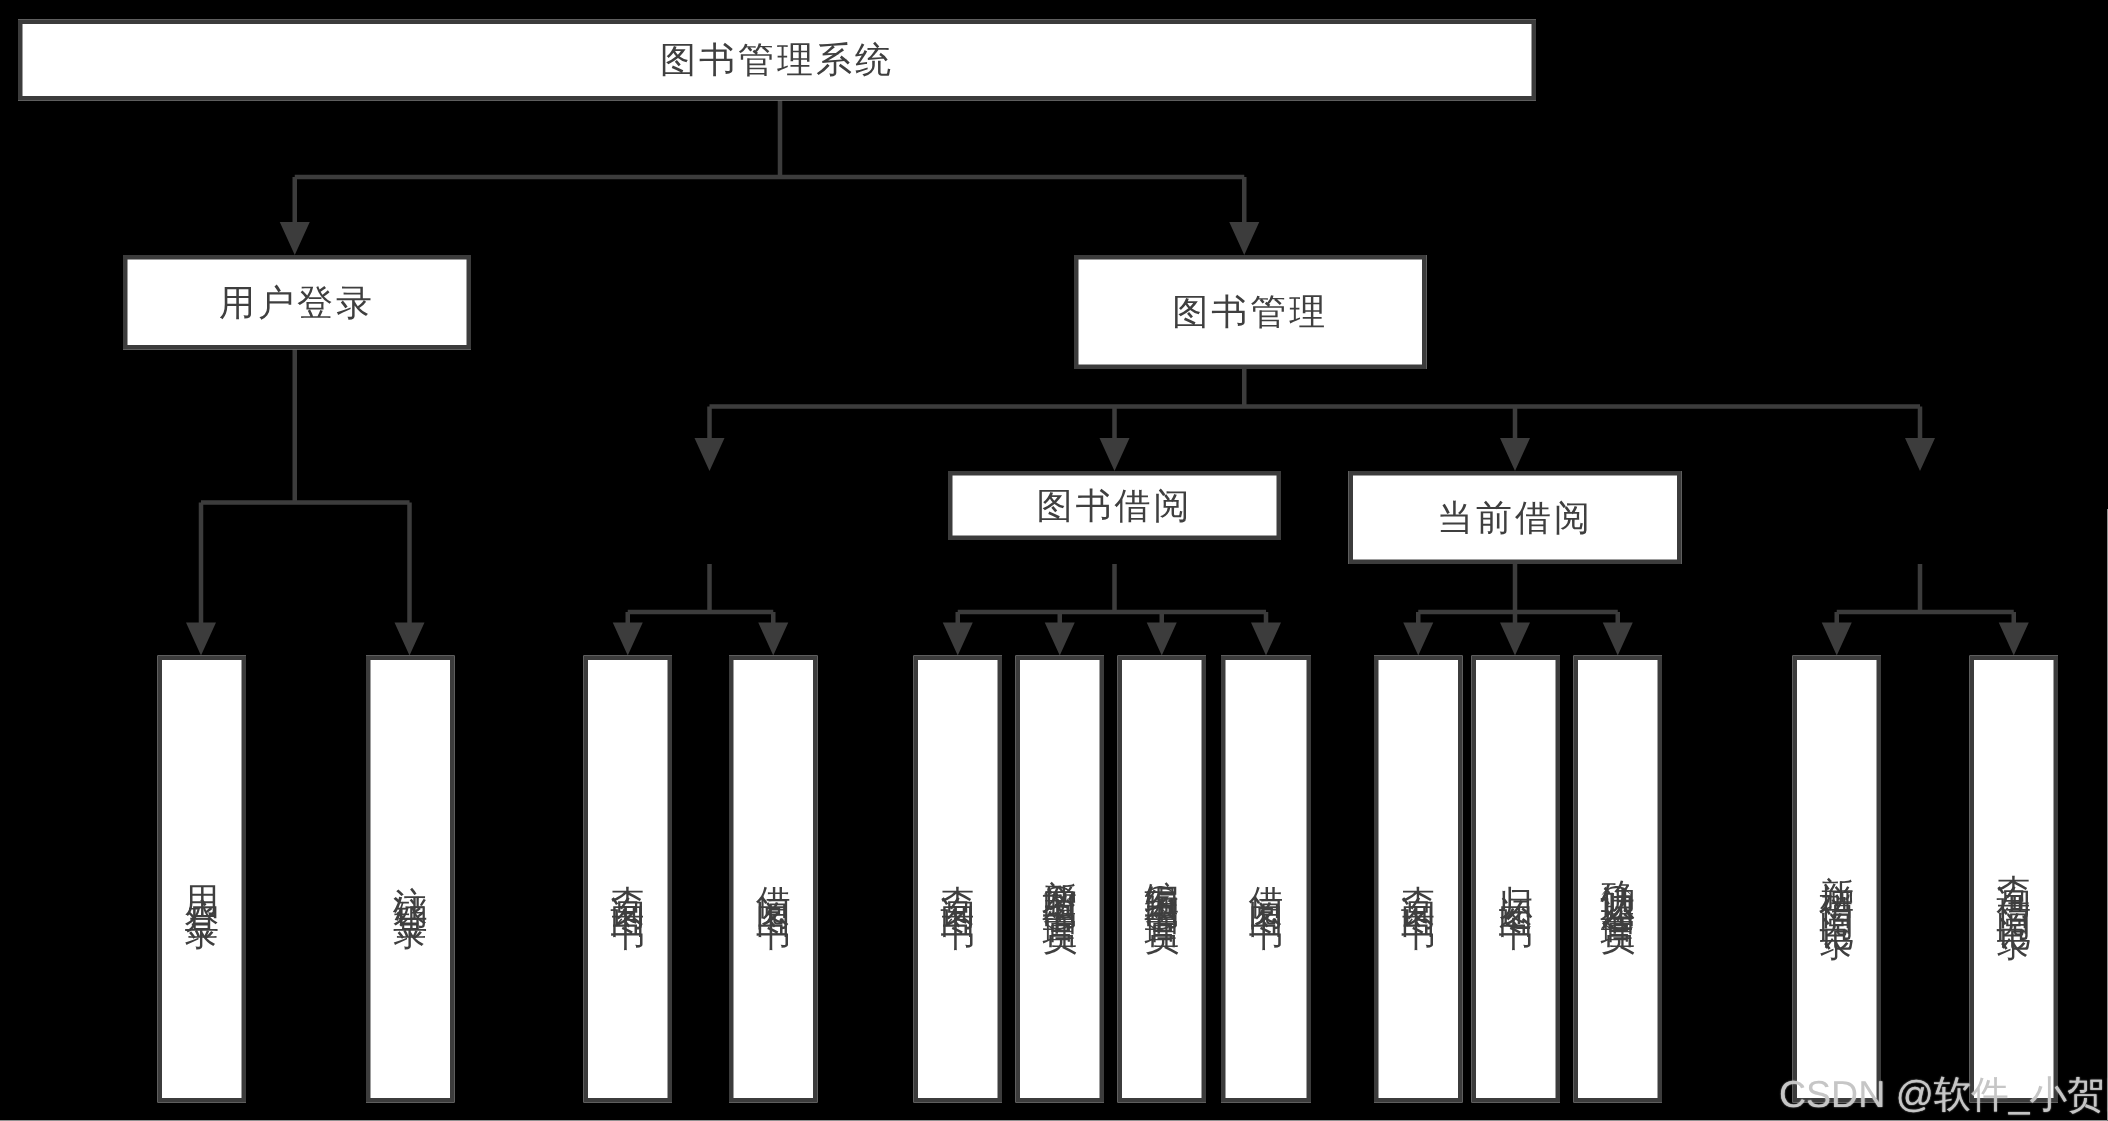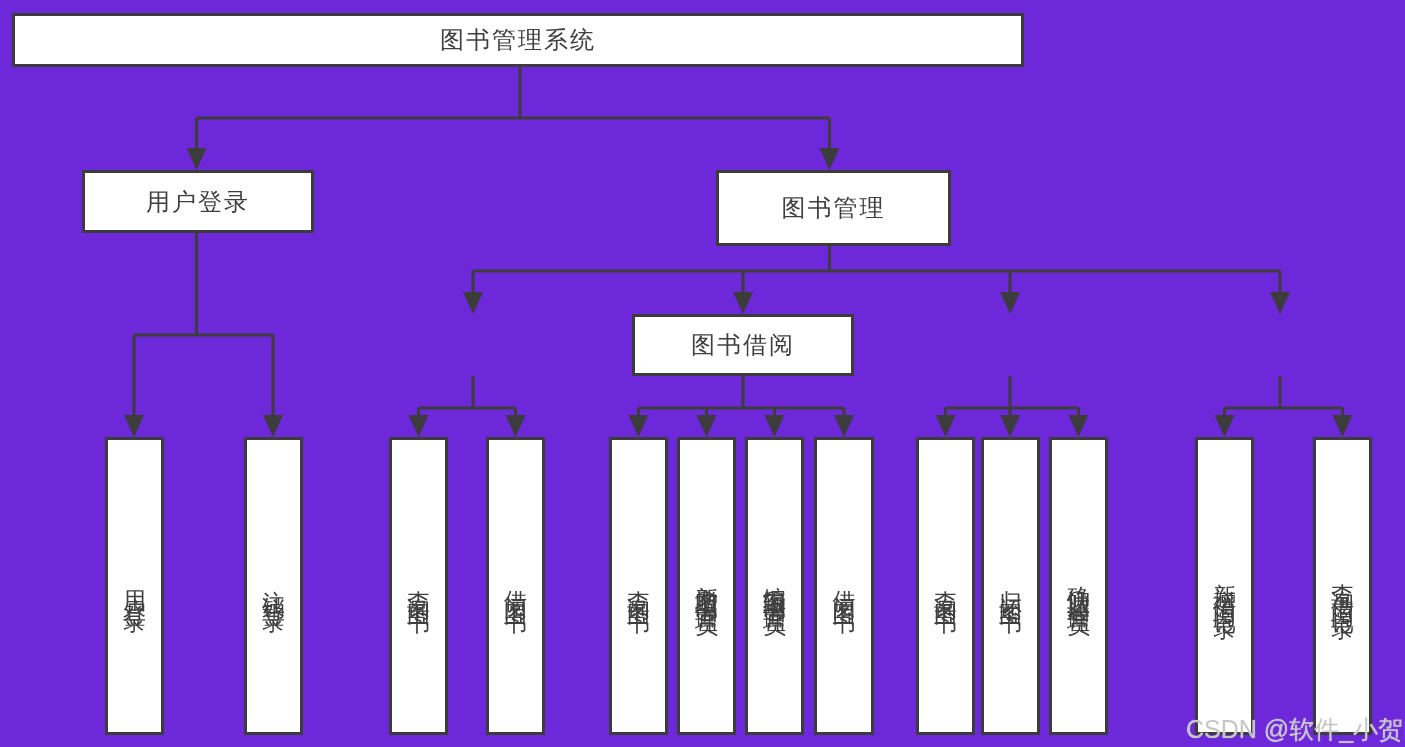--- a/index.html
+++ b/index.html
@@ -1,19 +1,19 @@
 <!DOCTYPE html>
 <html><head>
 <meta charset="utf-8">
 <style>
   html,body{margin:0;padding:0;background:#ffffff;}
   #canvas{
     position:relative;
     width:1405px;height:747px;
-    background:#6d28d9;
+    background:#000000;
     font-family:"Liberation Sans","DejaVu Sans",sans-serif;
     overflow:hidden;
   }
   #connectors{position:absolute;left:0;top:0;width:1405px;height:747px;}
   .box{
     position:absolute;
     box-sizing:border-box;
     border:3px solid #3c3c3c;
     background:#ffffff;
     color:#3f3f3f;
@@ -66,21 +66,22 @@
   </svg>
 
   <div class="box hlabel" style="left:12px;top:13px;width:1012px;height:54px">图书管理系统</div>
 
   <div class="box hlabel" style="left:82px;top:170px;width:232px;height:63px">用户登录</div>
   <div class="box hlabel" style="left:716px;top:170px;width:235px;height:76px">图书管理</div>
 
   <div class="box vlabel" style="left:105px;top:437px;width:59px;height:298px">用户登录</div>
   <div class="box vlabel" style="left:244px;top:437px;width:59px;height:298px">注销登录</div>
 
-  <div class="box hlabel" style="left:632px;top:314px;width:222px;height:62px">图书借阅</div>
+  <div class="box hlabel" style="left:632px;top:314px;width:222px;height:46px">图书借阅</div>
+  <div class="box hlabel" style="left:899px;top:314px;width:222px;height:62px">当前借阅</div>
 
   <div class="box vlabel" style="left:389px;top:437px;width:59px;height:298px">查询图书</div>
   <div class="box vlabel" style="left:486px;top:437px;width:59px;height:298px">借阅图书</div>
 
   <div class="box vlabel" style="left:609px;top:437px;width:59px;height:298px">查询图书</div>
   <div class="box vlabel long" style="left:677px;top:437px;width:59px;height:298px">新增图书（管理员）</div>
   <div class="box vlabel long" style="left:745px;top:437px;width:59px;height:298px">编辑图书（管理员）</div>
   <div class="box vlabel" style="left:814px;top:437px;width:60px;height:298px">借阅图书</div>
 
   <div class="box vlabel" style="left:916px;top:437px;width:59px;height:298px">查询图书</div>

